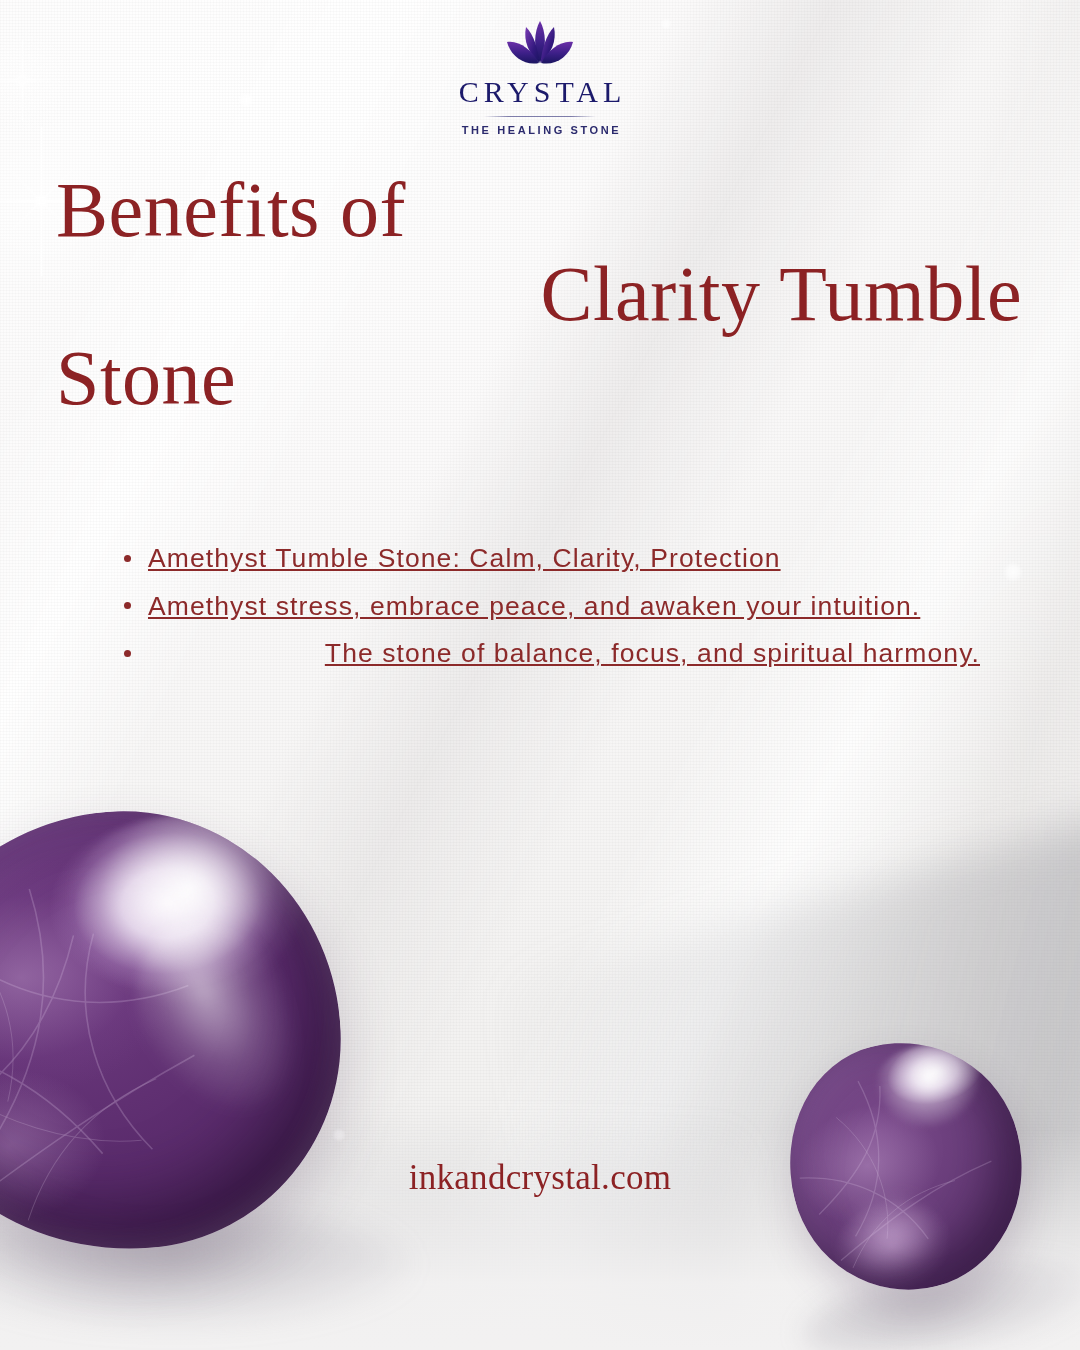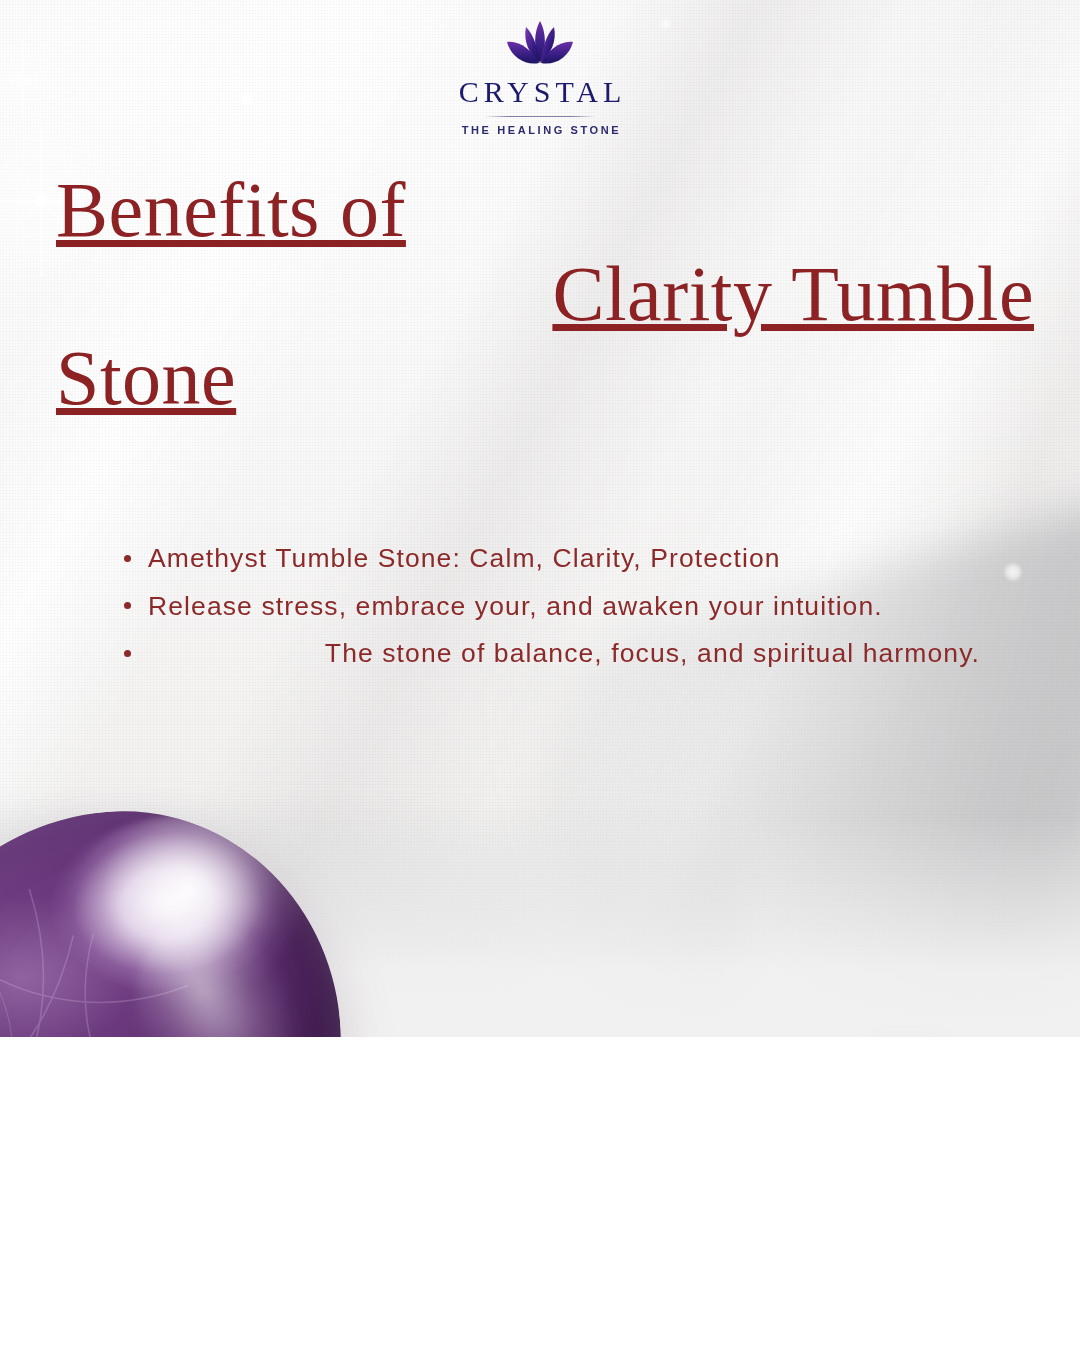--- a/index.html
+++ b/index.html
@@ -5,21 +5,21 @@
   * { margin:0; padding:0; box-sizing:border-box; }
 
   html, body {
     width:1080px; height:1350px;
     overflow:hidden;
     background:#ffffff;
   }
 
   .poster {
     position:relative;
-    width:1080px; height:1037px;
+    width:1080px; height:1350px;
     background:#e5e5e5;
     overflow:hidden;
     font-family:"Liberation Sans", sans-serif;
   }
 
   
   .bg-base{
     position:absolute; inset:0;
     background:
       radial-gradient(120% 70% at 18% 8%,  #ffffff 0%, #fbfafa 40%, #f3f2f1 100%),
@@ -117,48 +117,48 @@
     margin-top:7px;
     font-family:Liberation Sans, sans-serif;
     font-size:11px; font-weight:700;
     letter-spacing:2.6px;
     color:#2b2a6d;
     padding-left:3px;
   }
 
   
   .headline{
-    position:absolute; left:56px; right:36px; top:168px;
+    position:absolute; left:56px; right:48px; top:168px;
     font-family:"Liberation Serif", serif;
     color:#8c2224;
     font-size:78px;
     line-height:1.08;
     letter-spacing:.5px;
     font-weight:400;
-    text-decoration:underline;
   }
   .headline .l1{ display:block; text-align:left; }
   .headline .l2{ display:block; text-align:right; padding-right:10px; }
   .headline .l3{ display:block; text-align:left; padding-right:120px; }
 
   
   .bullets{
     position:absolute; left:120px; top:536px; width:860px;
     font-family:"Liberation Sans", sans-serif;
     color:#8c2a2a;
     font-size:26.5px;
     letter-spacing:1.1px;
     line-height:1.72;
     list-style:none;
   }
   .bullets li{
     position:relative;
     padding-left:28px;
     text-align:justify;
     margin-bottom:2px;
+    text-decoration:underline;
   }
   .bullets li:last-child{ text-align:right; }
   .bullets li:first-child{ text-align:left; }
   .bullets li::before{
     content:"";
     position:absolute; left:4px; top:.70em;
     width:7px; height:7px; border-radius:50%;
     background:#8c2a2a;
   }
 
@@ -329,21 +329,21 @@
   </div>
 
   <h1 class="headline">
     <span class="l1">Benefits of</span>
     <span class="l2">Clarity Tumble</span>
     <span class="l3">Stone</span>
   </h1>
 
   <ul class="bullets">
     <li>Amethyst Tumble Stone: Calm, Clarity, Protection</li>
-    <li>Release stress, embrace your, and awaken your intuition.</li>
+    <li>Amethyst stress, embrace peace, and awaken your intuition.</li>
     <li>The stone of balance, focus, and spiritual harmony.</li>
   </ul>
 
   <div class="stone-shadow-big"></div>
   <div class="stone-shadow-small"></div>
 
   <div class="stone stone-big">
     <div class="veins">
       <svg viewBox="0 0 448 438" width="100%" height="100%" preserveAspectRatio="none" aria-hidden="true">
         <g stroke="#e3cdec" stroke-width="1.6" fill="none" opacity=".55">
@@ -378,14 +378,15 @@
         <g stroke="#f2e6f7" stroke-width=".9" fill="none" opacity=".45">
           <path d="M40 210 C70 170 110 150 160 150"></path>
           <path d="M60 60 C90 100 95 150 80 190"></path>
         </g>
       </svg>
     </div>
     <div class="gloss"></div>
     <div class="gloss2"></div>
   </div>
 
+  <div class="site-url">inkandcrystal.com</div>
 
 </div>
 
 </body></html>

